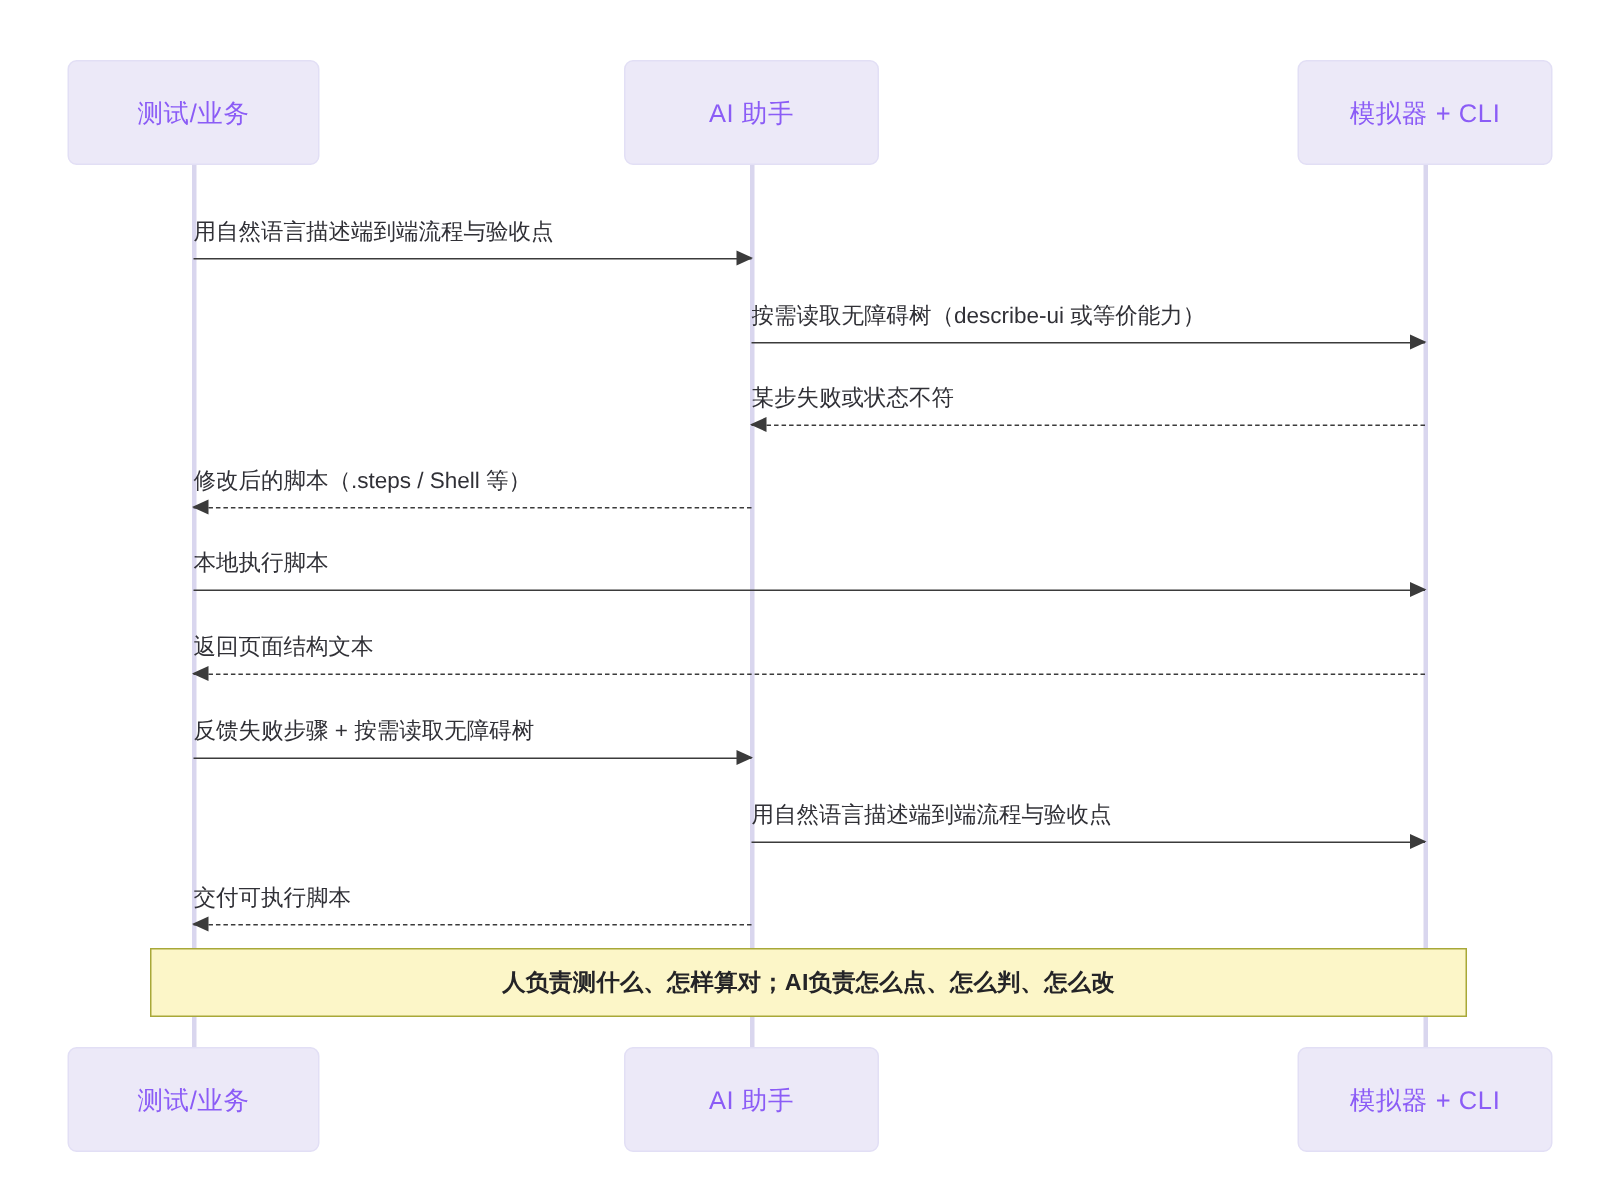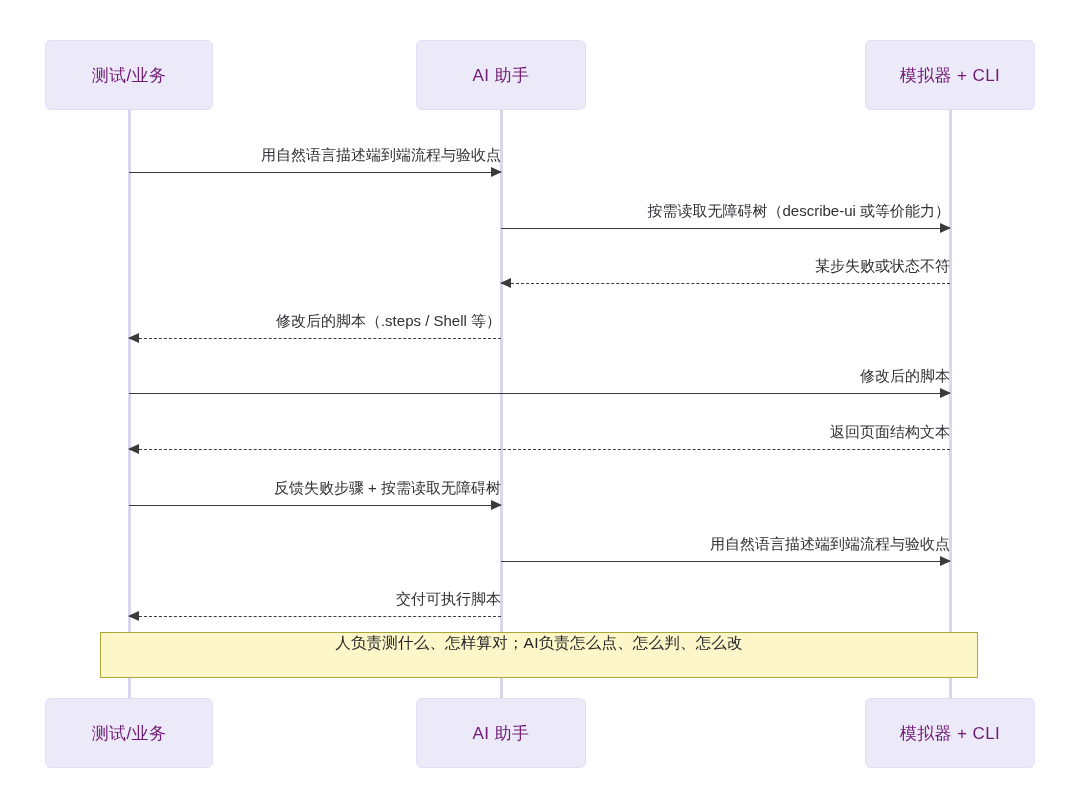--- a/index.html
+++ b/index.html
@@ -27,21 +27,21 @@
   }
   .actor-box {
     position: absolute;
     box-sizing: border-box;
     background: #ece9f8;
     border: 1px solid #e2dff5;
     border-radius: 6px;
     display: flex;
     align-items: center;
     justify-content: center;
-    color: #701a75;
+    color: #8b5cf6;
     font-size: 17px;
     letter-spacing: 0.4px;
     height: 70px;
   }
   .actor-label {
     white-space: nowrap;
   }
   .msg {
     position: absolute;
     height: 0;
@@ -71,34 +71,36 @@
   }
   .msg.to-left .head {
     left: -1px;
     border-right: 11px solid #3b3b3b;
   }
   .msg .msg-label {
     position: absolute;
     bottom: 7px;
     left: 0;
     right: 0;
-    text-align: right;
+    text-align: left;
     font-size: 15px;
     color: #303036;
     white-space: nowrap;
     line-height: 20px;
   }
   .note-box {
     position: absolute;
     box-sizing: border-box;
     background: #fcf6c8;
     border: 1.5px solid #a8a838;
     display: flex;
+    align-items: center;
     justify-content: center;
     z-index: 5;
+    font-weight: bold;
   }
   .note-text {
     font-size: 15.5px;
     color: #242427;
     white-space: nowrap;
     letter-spacing: 0.2px;
   }
 </style>
 </head>
 <body>
@@ -137,21 +139,21 @@
     <div class="head"></div>
   </div>
 
   <div class="msg to-left dashed" style="left:129px; width:372px; top:338px;">
     <div class="msg-label">修改后的脚本（.steps / Shell 等）</div>
     <div class="line"></div>
     <div class="head"></div>
   </div>
 
   <div class="msg to-right" style="left:129px; width:821px; top:393px;">
-    <div class="msg-label">修改后的脚本</div>
+    <div class="msg-label">本地执行脚本</div>
     <div class="line"></div>
     <div class="head"></div>
   </div>
 
   <div class="msg to-left dashed" style="left:129px; width:821px; top:449px;">
     <div class="msg-label">返回页面结构文本</div>
     <div class="line"></div>
     <div class="head"></div>
   </div>
 

